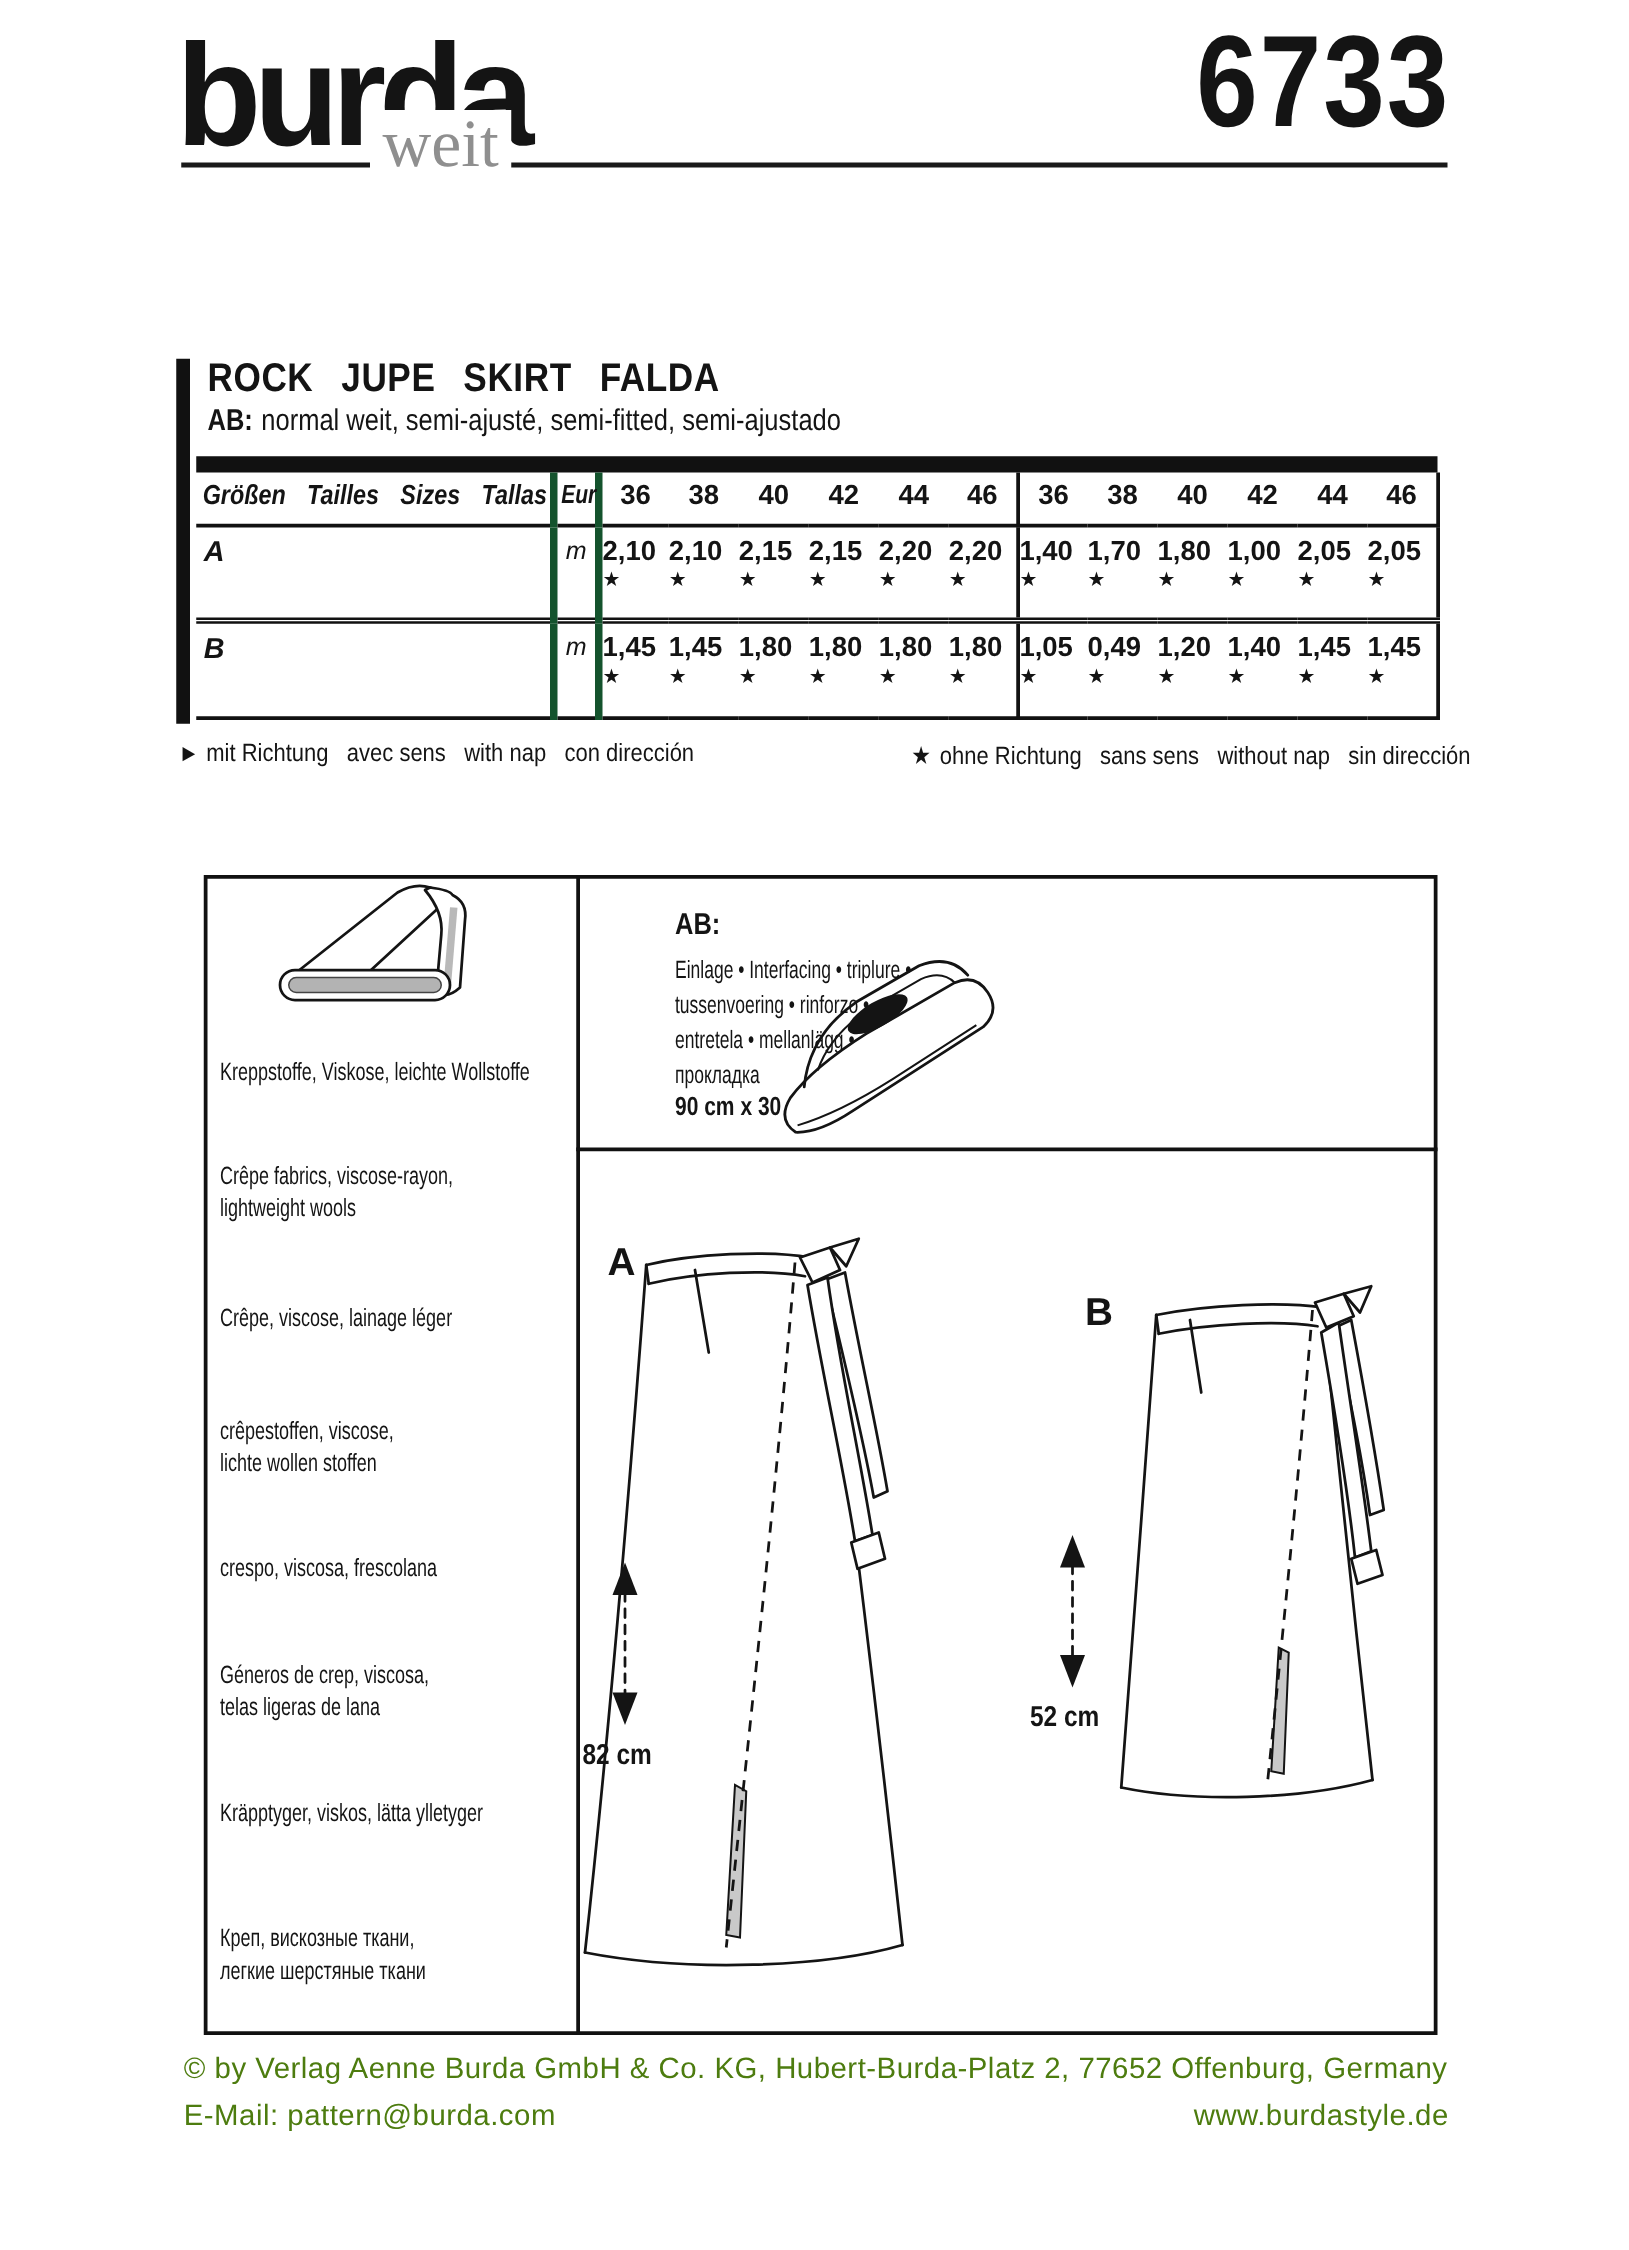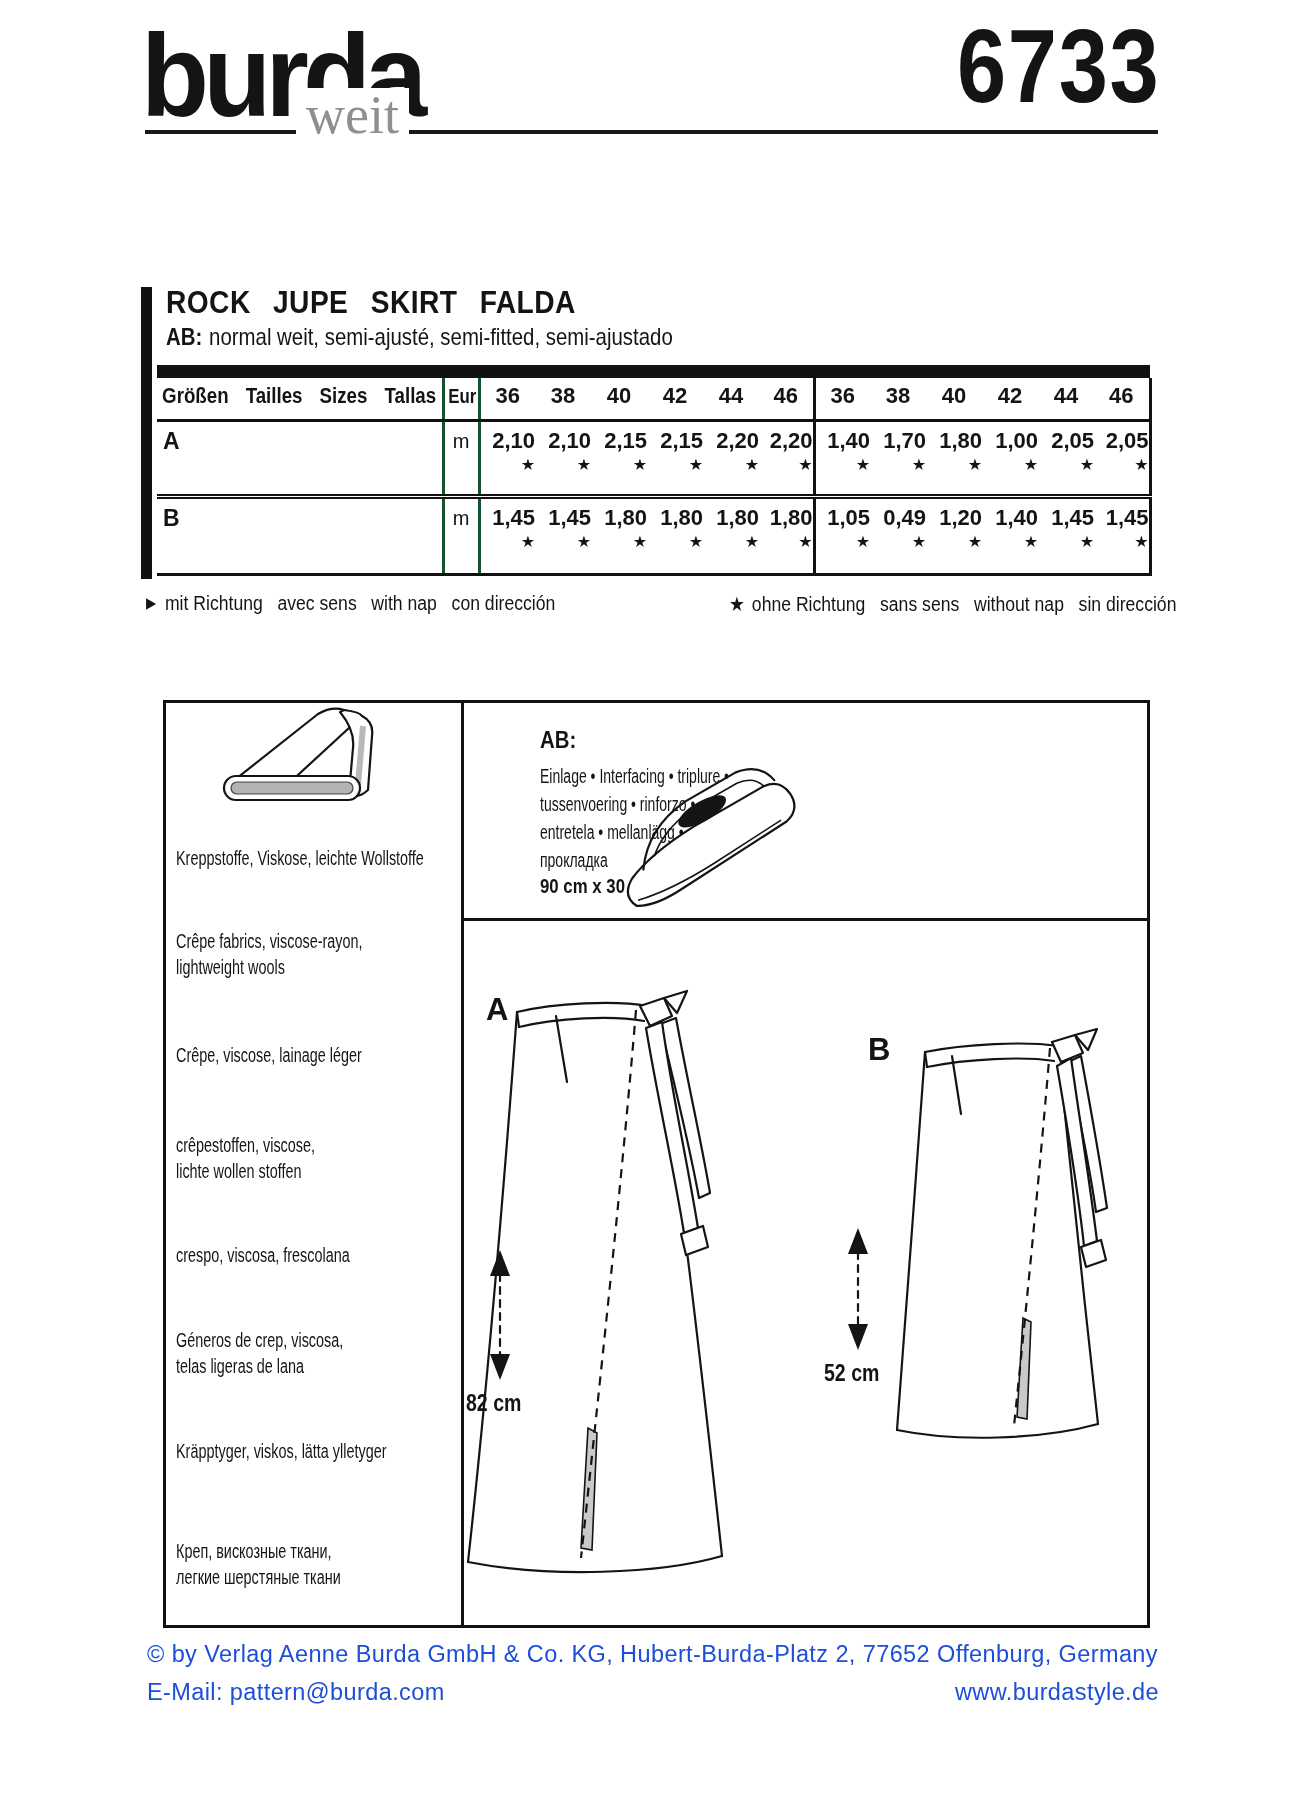--- a/index.html
+++ b/index.html
@@ -22,35 +22,35 @@
               transform:scaleX(.88);transform-origin:left top;letter-spacing:.5px;}
   .title-sub{left:166px;top:323px;font-size:24px;transform:scaleX(.85);transform-origin:left top;
              white-space:nowrap;}
   .title-sub b{margin-right:8px;}
 
   
   .tbl-topbar{left:157px;top:365px;width:993px;height:13px;background:#111;}
   table.yardage{position:absolute;left:157px;top:378px;width:993px;border-collapse:collapse;
                 table-layout:fixed;}
   table.yardage td{padding:0;vertical-align:top;}
-  .bR2{border-right:3px solid #14532d;}
+  .bR2{border-right:6px solid #14532d;font-style:italic;}
   .bR3{border-right:3px solid #111;}
   tr.r-width td{border-bottom:2px solid #111;height:33px;}
   tr.r-sizes td{border-bottom:3px solid #111;height:36px;}
   tr.r-a td{border-bottom:5px double #111;height:64px;}
   tr.r-b td{border-bottom:3px solid #111;height:66px;}
   .group-hd{font-size:24px;font-weight:700;text-align:center;padding-top:4px!important;}
   .rowhead{font-size:22px;font-weight:700;white-space:nowrap;padding:5px 0 0 6px!important;
            word-spacing:14px;transform:scaleX(.85);transform-origin:left top;}
   .eur-hd{font-size:21px;font-weight:700;text-align:center;padding-top:6px!important;
           transform:scaleX(.8);transform-origin:center top;}
   .sz{font-size:22px;font-weight:700;text-align:center;padding-top:5px!important;}
   .viewlab{font-size:23px;font-weight:700;padding:6px 0 0 6px!important;}
   .unit{font-size:20px;text-align:center;padding-top:8px!important;}
-  .val{text-align:right;margin-top:32px;}
+  .val{text-align:left;margin-top:32px;}
   .val .num{font-size:22px;font-weight:700;margin-top:6px;}
   .val .star{font-size:16px;margin-top:3px;line-height:1;}
 
   
   .legend-left{left:146px;top:592px;font-size:20px;white-space:pre;
                transform:scaleX(.88);transform-origin:left top;}
   .legend-right{right:127px;top:592px;font-size:20px;white-space:pre;
                 transform:scaleX(.88);transform-origin:right top;}
   .tri{font-size:15px;vertical-align:2px;margin-right:10px;}
   .lstar{font-size:20px;margin-right:8px;}
@@ -67,21 +67,21 @@
   .ifc-hd{left:540px;top:726px;font-size:24px;font-weight:700;transform:scaleX(.85);
           transform-origin:left top;}
   .ifc-size{left:540px;top:874px;font-size:21px;font-weight:700;white-space:nowrap;
             transform:scaleX(.8);transform-origin:left top;}
 
   .view-label{font-size:31px;font-weight:700;}
   .dim-label{font-size:23px;font-weight:700;transform:scaleX(.85);transform-origin:left top;
              white-space:nowrap;}
 
   
-  .foot{font-size:23.5px;color:#1d4ed8;letter-spacing:.4px;white-space:nowrap;}
+  .foot{font-size:23.5px;color:#4d7c0f;letter-spacing:.4px;white-space:nowrap;}
   .foot-1{left:147px;top:1641px;}
   .foot-2{left:147px;top:1679px;text-align:right;}
   .foot-3{right:144px;top:1679px;}
 
   svg{position:absolute;overflow:visible;}
   .ln{fill:none;stroke:#141414;stroke-width:2.2;stroke-linecap:round;stroke-linejoin:round;}
   .lnw{fill:#fff;stroke:#141414;stroke-width:2.2;stroke-linejoin:round;}
   .dash{fill:none;stroke:#141414;stroke-width:2.2;stroke-dasharray:9 7;}
   .thin{fill:none;stroke:#141414;stroke-width:1.6;}
 </style>

